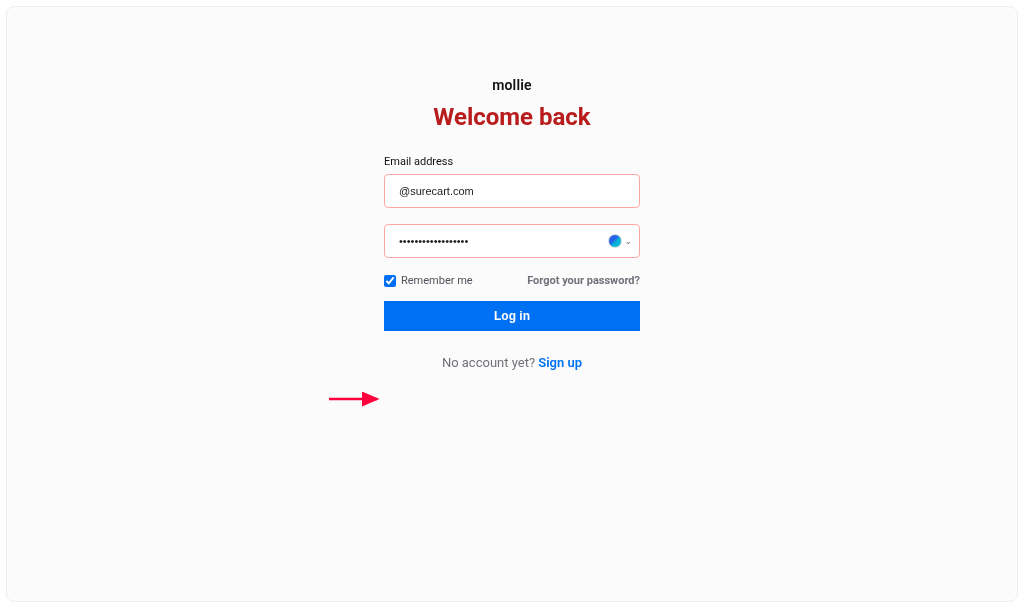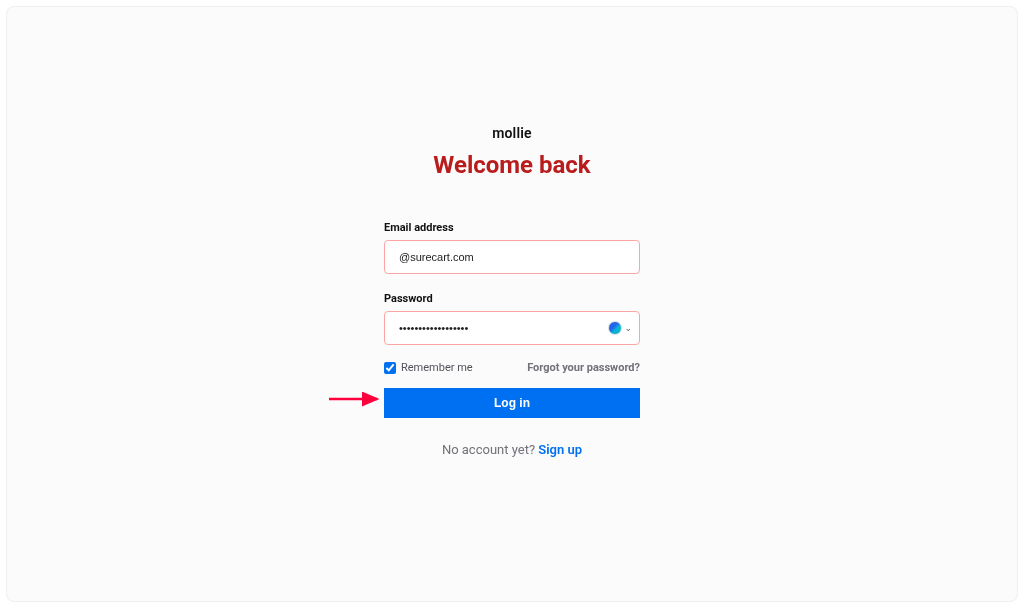--- a/index.html
+++ b/index.html
@@ -18,21 +18,21 @@
     .page-frame {
       width: 1012px;
       height: 596px;
       margin: 6px;
       background: #fbfbfb;
       border: 1px solid #eee;
       border-radius: 8px;
       display: flex;
       flex-direction: column;
       align-items: center;
-      padding-top: 118px;
+      padding-top: 70px;
       position: relative;
     }
     .logo {
       font-size: 14px;
       font-weight: 600;
       letter-spacing: 0.2px;
       color: #111;
       margin-bottom: 10px;
     }
     .heading {
@@ -43,24 +43,23 @@
     }
     .form {
       width: 256px;
     }
     .field-group {
       margin-bottom: 16px;
     }
     .field-label {
       display: block;
       font-size: 11px;
-      font-weight: 700;
+      font-weight: 400;
       color: #111;
       margin-bottom: 6px;
-      margin-top: 18px;
     }
     .text-input {
       width: 100%;
       height: 34px;
       border: 1px solid #fca5a5;
       border-radius: 4px;
       padding: 0 14px;
       font-size: 11px;
       color: #222;
       background: #fff;
@@ -149,21 +148,20 @@
   <div class="logo">mollie</div>
   <h1 class="heading">Welcome back</h1>
 
   <div class="form">
     <div class="field-group">
       <label class="field-label">Email address</label>
       <input type="text" class="text-input" value="@surecart.com" style="">
     </div>
 
     <div class="field-group">
-      <label class="field-label">Password</label>
       <div class="password-wrapper">
         <input type="text" class="text-input" style="padding-right: 40px;" value="••••••••••••••••••">
         <div class="password-indicator">
           <span class="indicator-dot"></span>
           <span class="chevron">⌄</span>
         </div>
       </div>
     </div>
 
     <div class="row">

